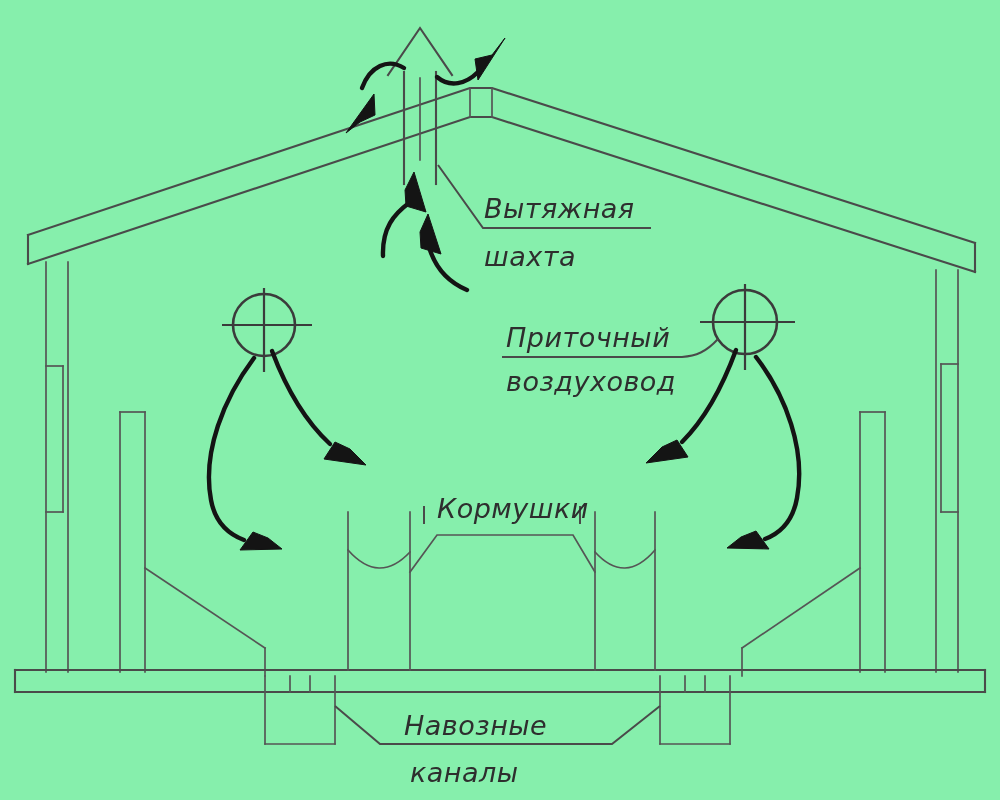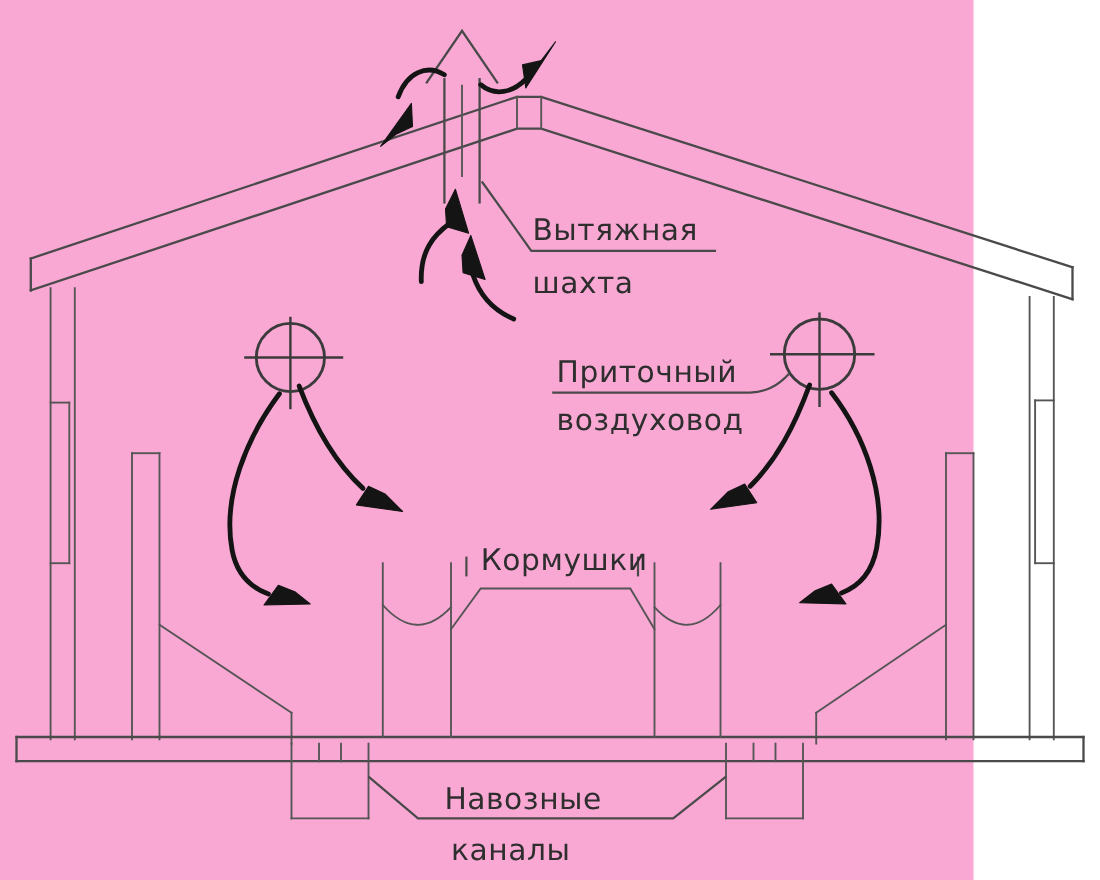--- a/index.html
+++ b/index.html
@@ -9,23 +9,24 @@
     background: #ffffff;
   }
   body {
     width: 1000px;
     height: 800px;
     overflow: hidden;
     font-family: "DejaVu Sans", sans-serif;
   }
   #diagram-root {
     position: relative;
-    width: 885px;
+    width: 1000px;
     height: 800px;
-    background: #f9a8d4;
+    background: #86efac;
+    font-style: italic;
   }
   svg#barn-svg {
     display: block;
     width: 1000px;
     height: 800px;
   }
   .struct-line {
     fill: none;
     stroke: #4a4a4a;
     stroke-width: 2.1;

